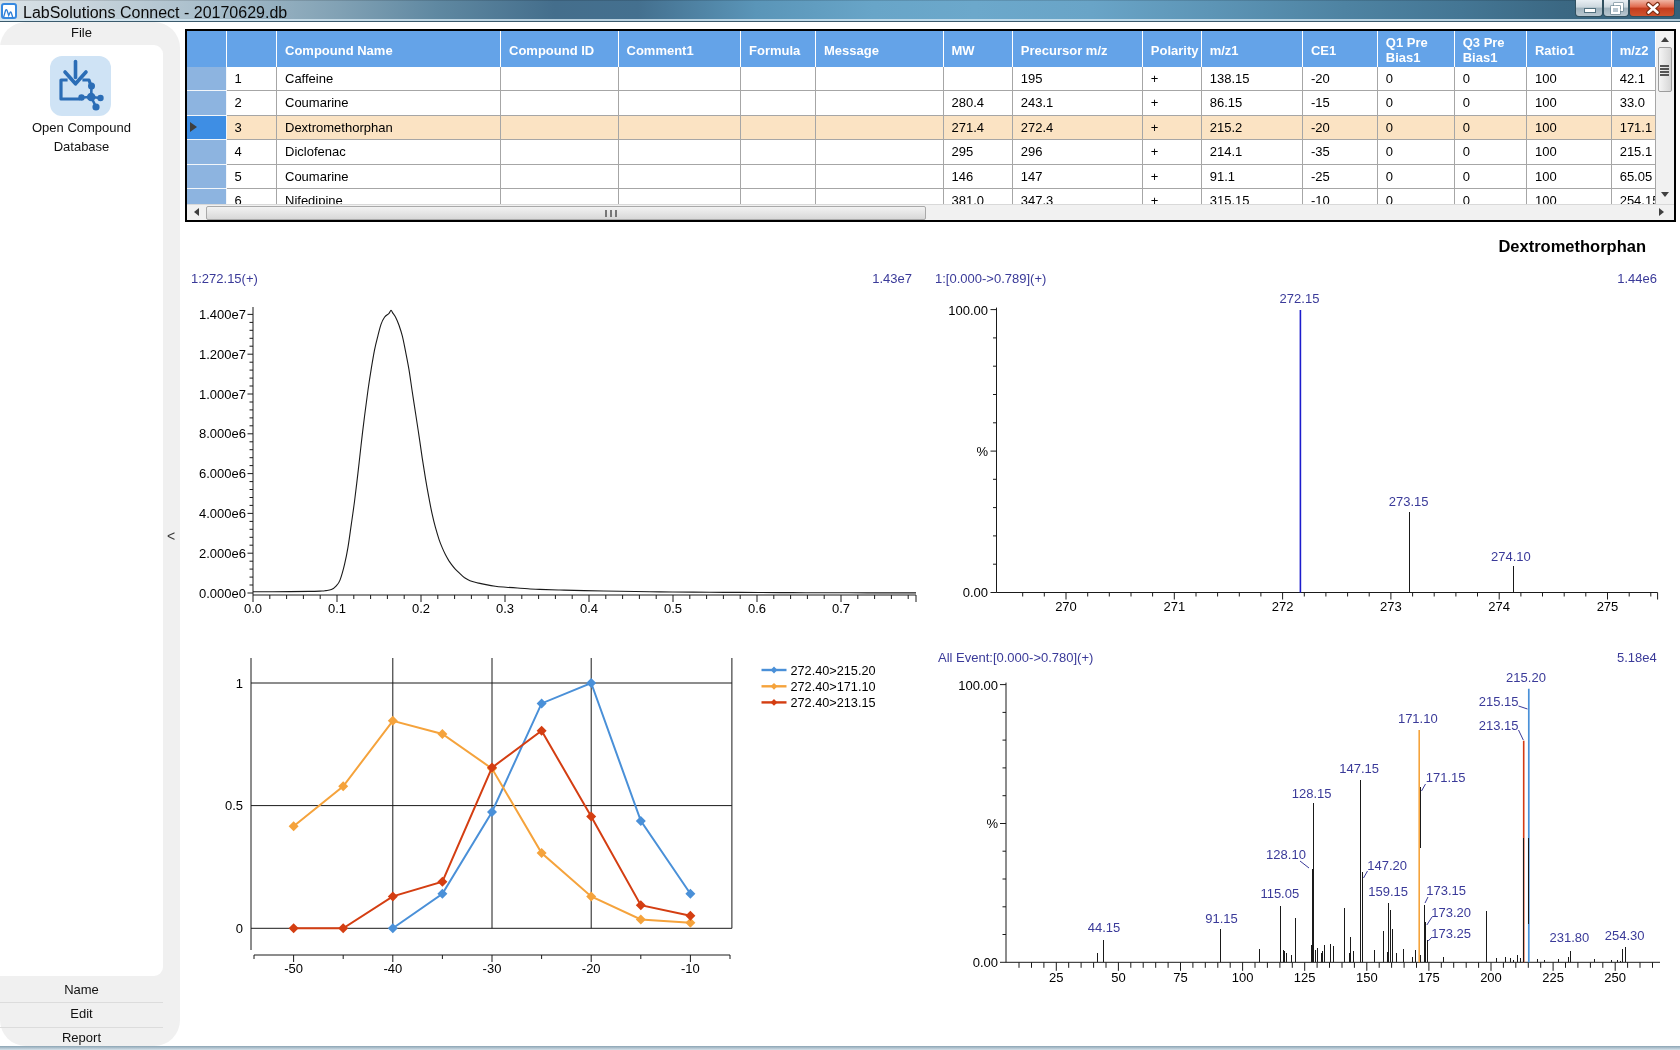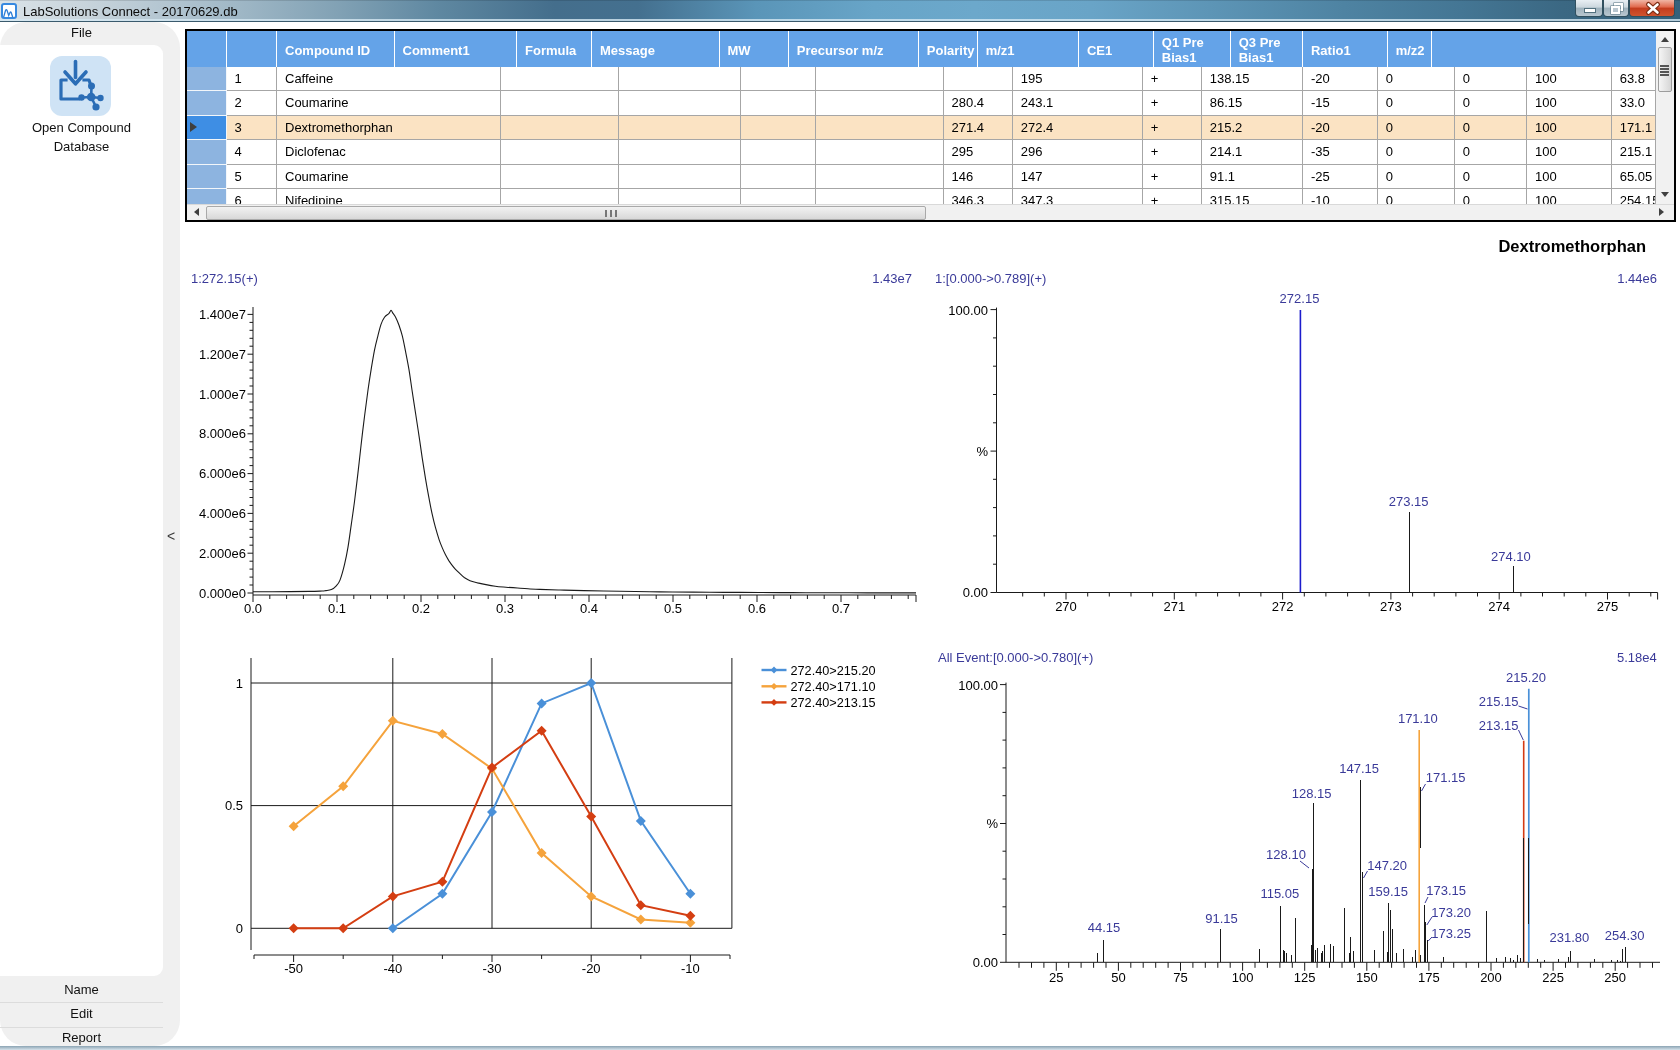--- a/index.html
+++ b/index.html
@@ -4,21 +4,21 @@
 * { margin:0; padding:0; box-sizing:border-box; }
 html,body { width:1680px; height:1050px; overflow:hidden;
   font-family:"Liberation Sans", sans-serif; background:#fff; }
 #titlebar { position:absolute; left:0; top:0; width:1680px; height:22px;
   background:linear-gradient(90deg,#dae3e8 0%,#ccd7de 4%,#aabfcc 12%,#82a2b5 20%,#5f88a1 26%,#446e8c 33%,#44708f 38%,#5a95b8 45%,#68a5c8 52%,#6ca8cb 58%,#69a4c7 65%,#5d95b6 72%,#4e83a2 80%,#447694 87%,#3b6883 93%,#35617b 100%);
   box-shadow:inset 0 1px 0 rgba(0,0,0,0.12); }
 #titlebar::before { content:""; position:absolute; left:0; bottom:1.5px; width:100%; height:1.5px; background:rgba(214,232,242,0.8); }
 #titlebar::after { content:""; position:absolute; left:0; bottom:0; width:100%; height:1.5px; background:#3a5a6d; }
 #tbicon { position:absolute; left:1px; top:3px; width:16px; height:16px; border-radius:3px;
   background:#fff; border:2px solid #3789e0; }
-#tbtitle { position:absolute; left:23px; top:4px; font-size:13px; color:#0a0a0a; }
+#tbtitle { position:absolute; left:23px; top:4px; font-size:16px; color:#0a0a0a; }
 .wbtn { position:absolute; top:0; height:17px; border:1px solid #31505f; border-top:none;
   border-radius:0 0 4px 4px; }
 #bmin { left:1575px; width:28px; background:linear-gradient(180deg,#e9eff4 0%,#ccd7de 45%,#9fb2bd 50%,#b9c7d0 100%); }
 #bmax { left:1603px; width:26px; background:linear-gradient(180deg,#e9eff4 0%,#ccd7de 45%,#9fb2bd 50%,#b9c7d0 100%); }
 #bclose { left:1629px; width:46px; background:linear-gradient(180deg,#f0b6a5 0%,#e0674b 45%,#c33c1e 50%,#d0542e 100%); }
 .wbtn svg { display:block; margin:0 auto; }
 #app { position:absolute; left:0; top:22px; width:1680px; height:1024px; background:#fff; }
 #sidebar { position:absolute; left:0; top:0; width:180px; height:1024px; background:#f0f0f0;border-radius:26px; }
 #filelbl { position:absolute; left:0; top:3px; width:163px; text-align:center; font-size:13px; color:#111; }
 #sidepanel { position:absolute; left:0; top:23px; width:163px; height:931px; background:#fff; border-radius:0 9px 9px 0; }
@@ -146,20 +146,23 @@
     <div class="sbtn" style="top:1008px">Report</div>
   </div>
   <div id="tbl">
     <div class="hrow">
         <div class="hc" style="width:39.5px">
           <span></span>
         </div>
         <div class="hc" style="width:50.5px">
           <span></span>
         </div>
+        <div class="hc" style="width:224px">
+          <span>Compound Name</span>
+        </div>
         <div class="hc" style="width:117.5px">
           <span>Compound ID</span>
         </div>
         <div class="hc" style="width:122.5px">
           <span>Comment1</span>
         </div>
         <div class="hc" style="width:75px">
           <span>Formula</span>
         </div>
         <div class="hc" style="width:127.5px">
@@ -202,21 +205,21 @@
         <div class="tc" style="width:75px"></div>
         <div class="tc" style="width:127.5px"></div>
         <div class="tc" style="width:69.3px"></div>
         <div class="tc" style="width:130px">195</div>
         <div class="tc" style="width:58.9px">+</div>
         <div class="tc" style="width:101.3px">138.15</div>
         <div class="tc" style="width:74.8px">-20</div>
         <div class="tc" style="width:76.9px">0</div>
         <div class="tc" style="width:72.3px">0</div>
         <div class="tc" style="width:84.7px">100</div>
-        <div class="tc" style="width:44.3px">63.8</div>
+        <div class="tc" style="width:44.3px">42.1</div>
       </div>
       <div class="trow">
         <div class="ind"></div>
         <div class="tc" style="width:50.5px">2</div>
         <div class="tc" style="width:224px">Coumarine</div>
         <div class="tc" style="width:117.5px"></div>
         <div class="tc" style="width:122.5px"></div>
         <div class="tc" style="width:75px"></div>
         <div class="tc" style="width:127.5px"></div>
         <div class="tc" style="width:69.3px">280.4</div>
@@ -286,21 +289,21 @@
         <div class="tc" style="width:44.3px">65.05</div>
       </div>
       <div class="trow">
         <div class="ind"></div>
         <div class="tc" style="width:50.5px">6</div>
         <div class="tc" style="width:224px">Nifedipine</div>
         <div class="tc" style="width:117.5px"></div>
         <div class="tc" style="width:122.5px"></div>
         <div class="tc" style="width:75px"></div>
         <div class="tc" style="width:127.5px"></div>
-        <div class="tc" style="width:69.3px">346.3</div>
+        <div class="tc" style="width:69.3px">381.0</div>
         <div class="tc" style="width:130px">347.3</div>
         <div class="tc" style="width:58.9px">+</div>
         <div class="tc" style="width:101.3px">315.15</div>
         <div class="tc" style="width:74.8px">-10</div>
         <div class="tc" style="width:76.9px">0</div>
         <div class="tc" style="width:72.3px">0</div>
         <div class="tc" style="width:84.7px">100</div>
         <div class="tc" style="width:44.3px">254.15</div>
       </div>
     <div id="vsb">

